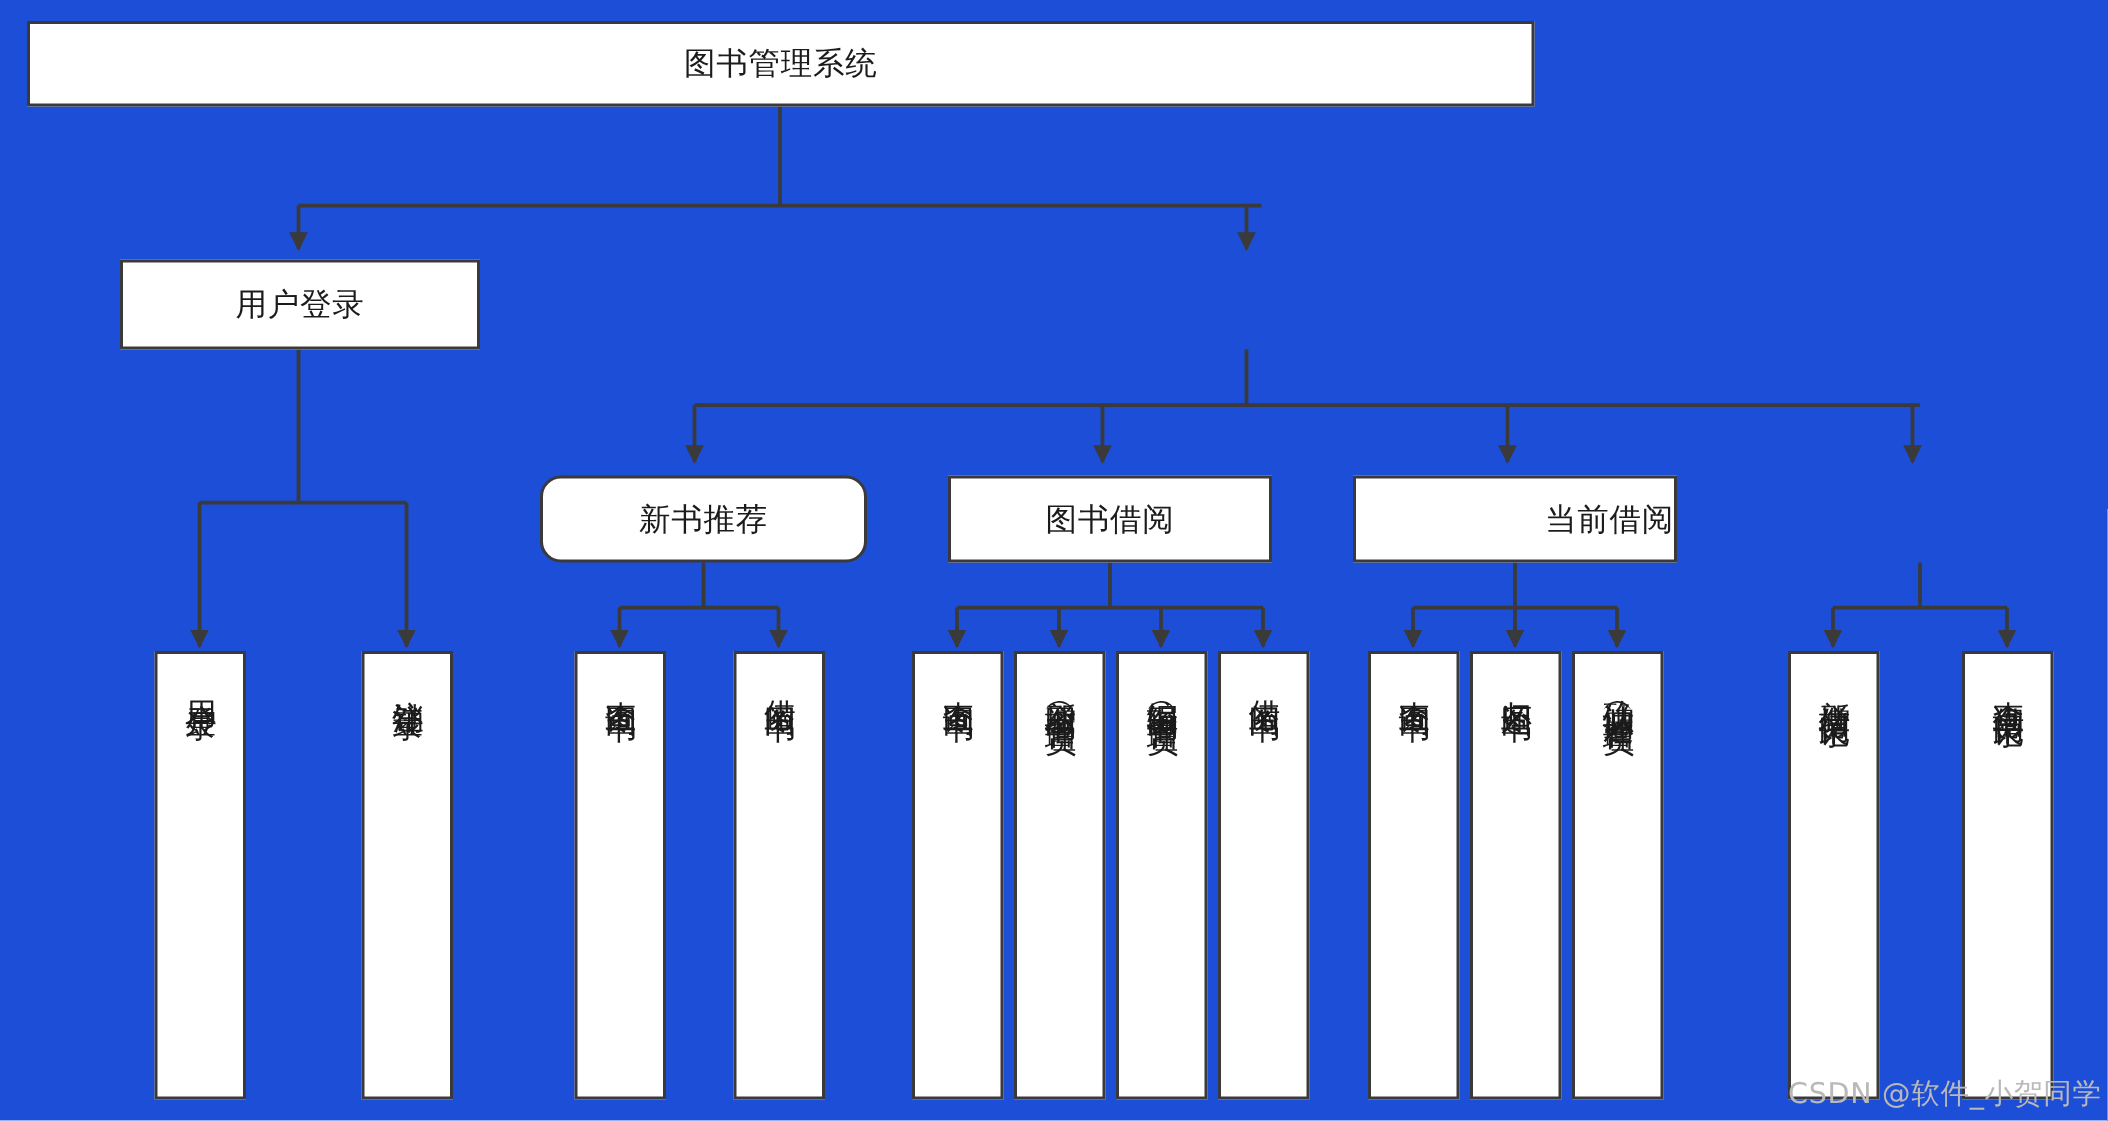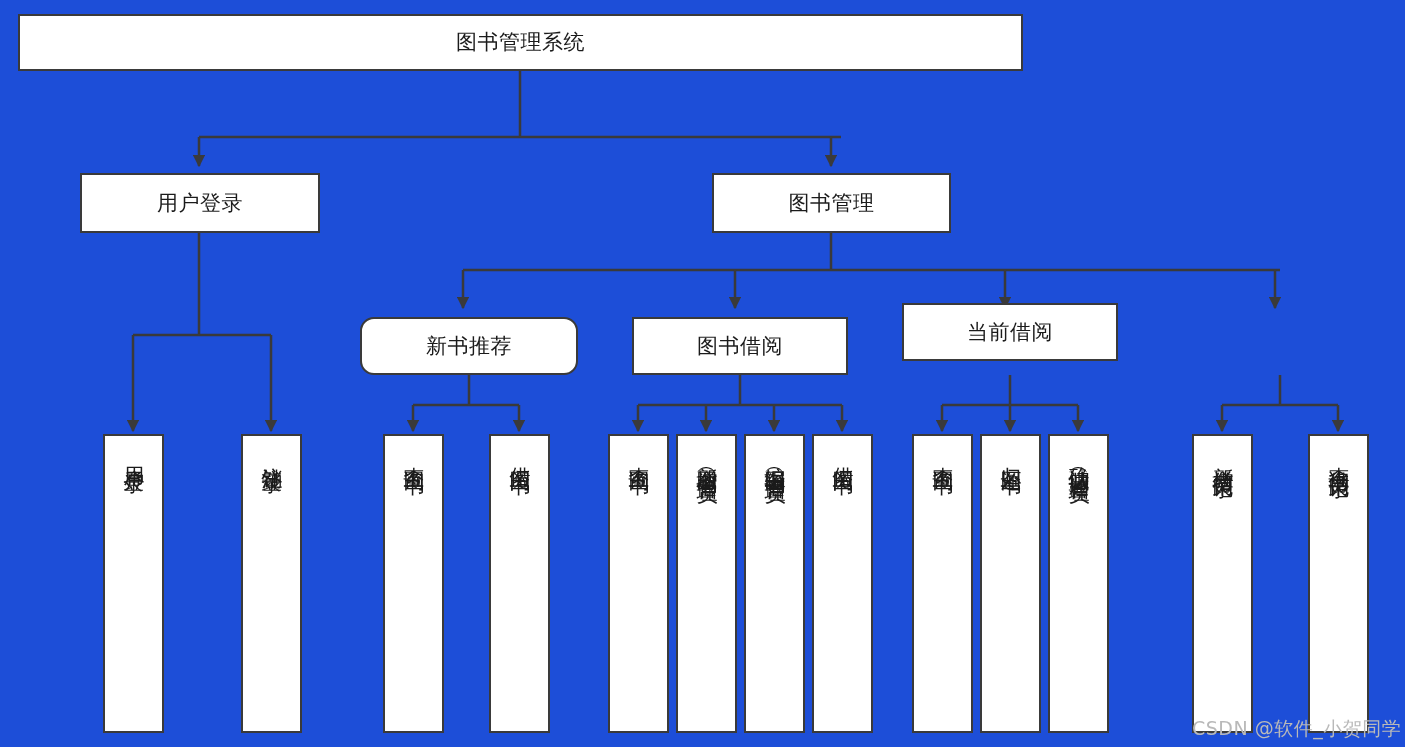--- a/index.html
+++ b/index.html
@@ -123,31 +123,28 @@
     </g>
   </svg>
 
   <div class="node horizontal" style="left:18px; top:14px; width:1005px; height:57px;">
     <span class="node-label">图书管理系统</span>
   </div>
 
   <div class="node horizontal" style="left:80px; top:173px; width:240px; height:60px;">
     <span class="node-label">用户登录</span>
   </div>
-  <div class="node horizontal" style="left:712px; top:173px; width:239px; height:60px;">
-    <span class="node-label">图书管理</span>
-  </div>
 
   <div class="node horizontal" style="left:360px; top:317px; width:218px; height:58px;border-radius:14px;">
     <span class="node-label">新书推荐</span>
   </div>
   <div class="node horizontal" style="left:632px; top:317px; width:216px; height:58px;">
     <span class="node-label">图书借阅</span>
   </div>
-  <div class="node horizontal" style="left:902px; top:303px; width:216px; height:58px;">
+  <div class="node horizontal" style="left:902px; top:317px; width:216px; height:58px;justify-content:flex-end;">
     <span class="node-label">当前借阅</span>
   </div>
 
   <div class="node vertical" style="left:103px; top:434px; width:61px; height:299px;">
     <span class="node-label">用户登录</span>
   </div>
   <div class="node vertical" style="left:241px; top:434px; width:61px; height:299px;">
     <span class="node-label">注销登录</span>
   </div>
 

